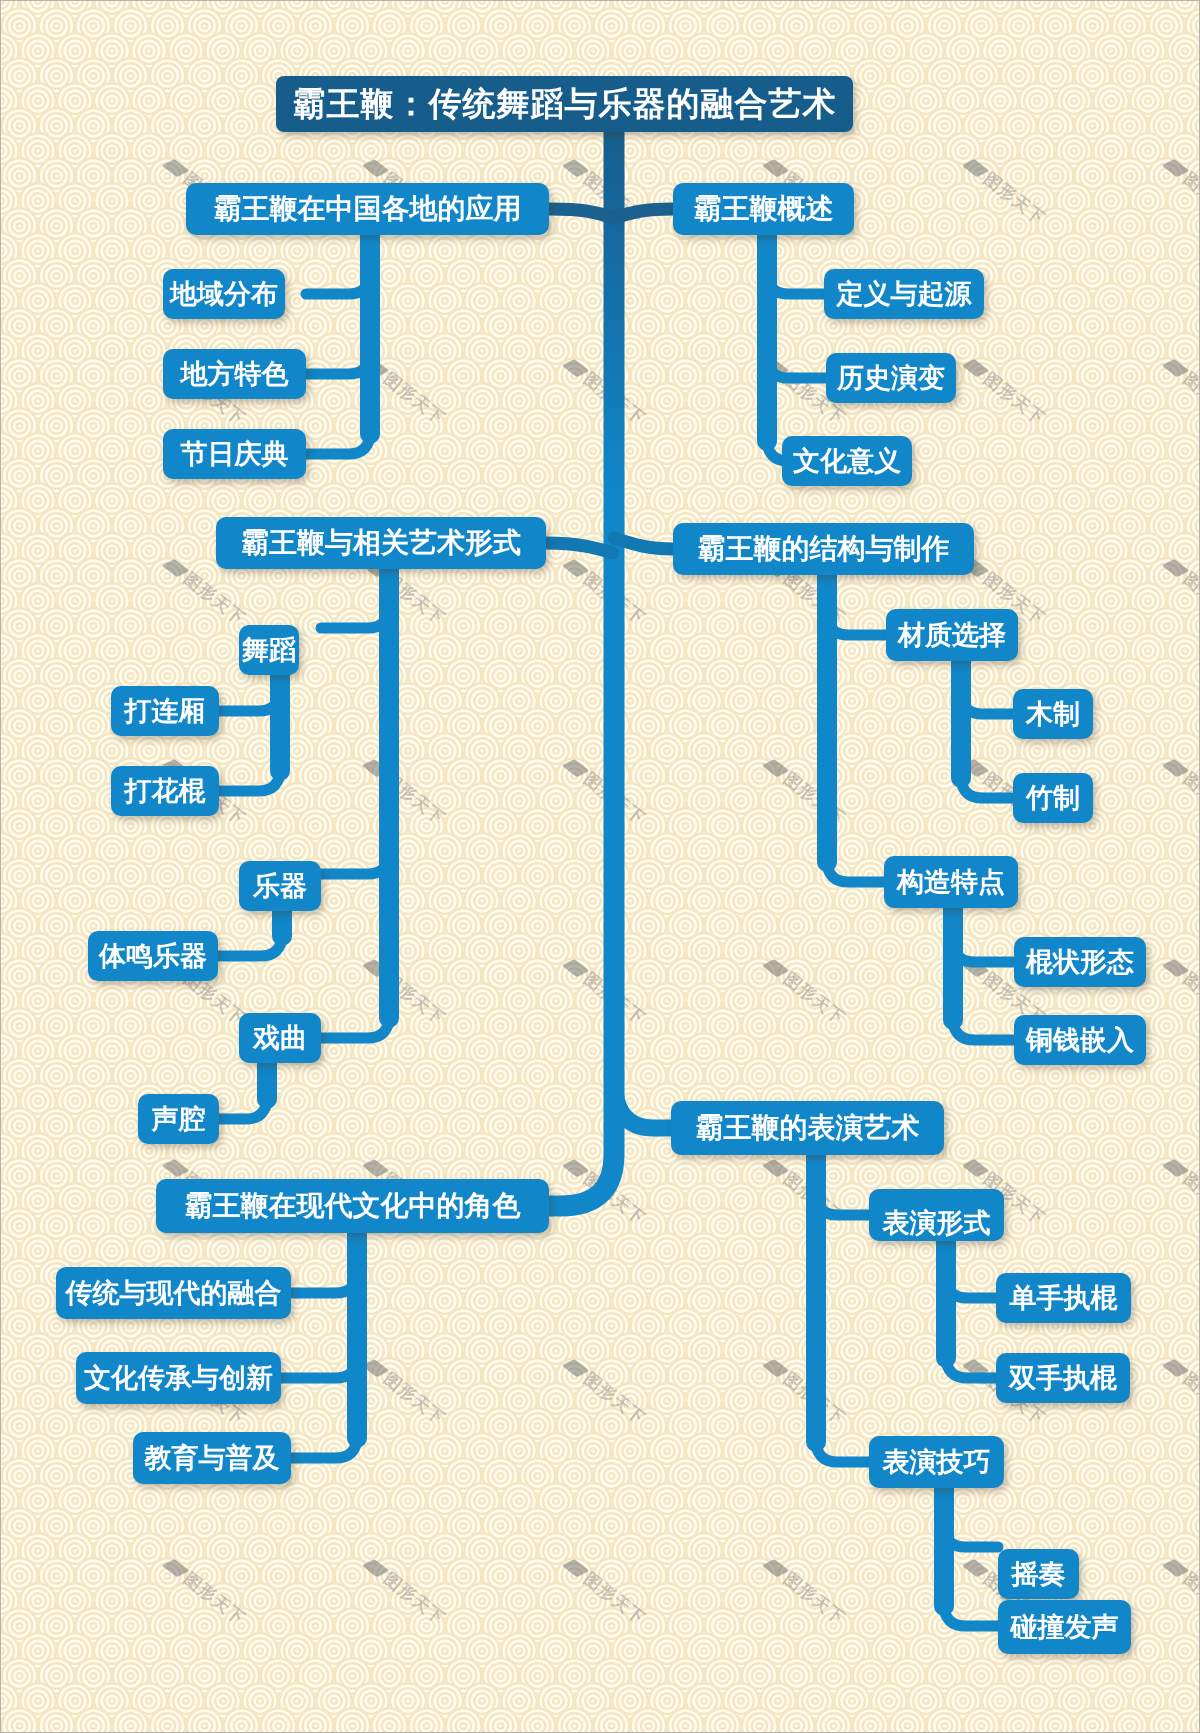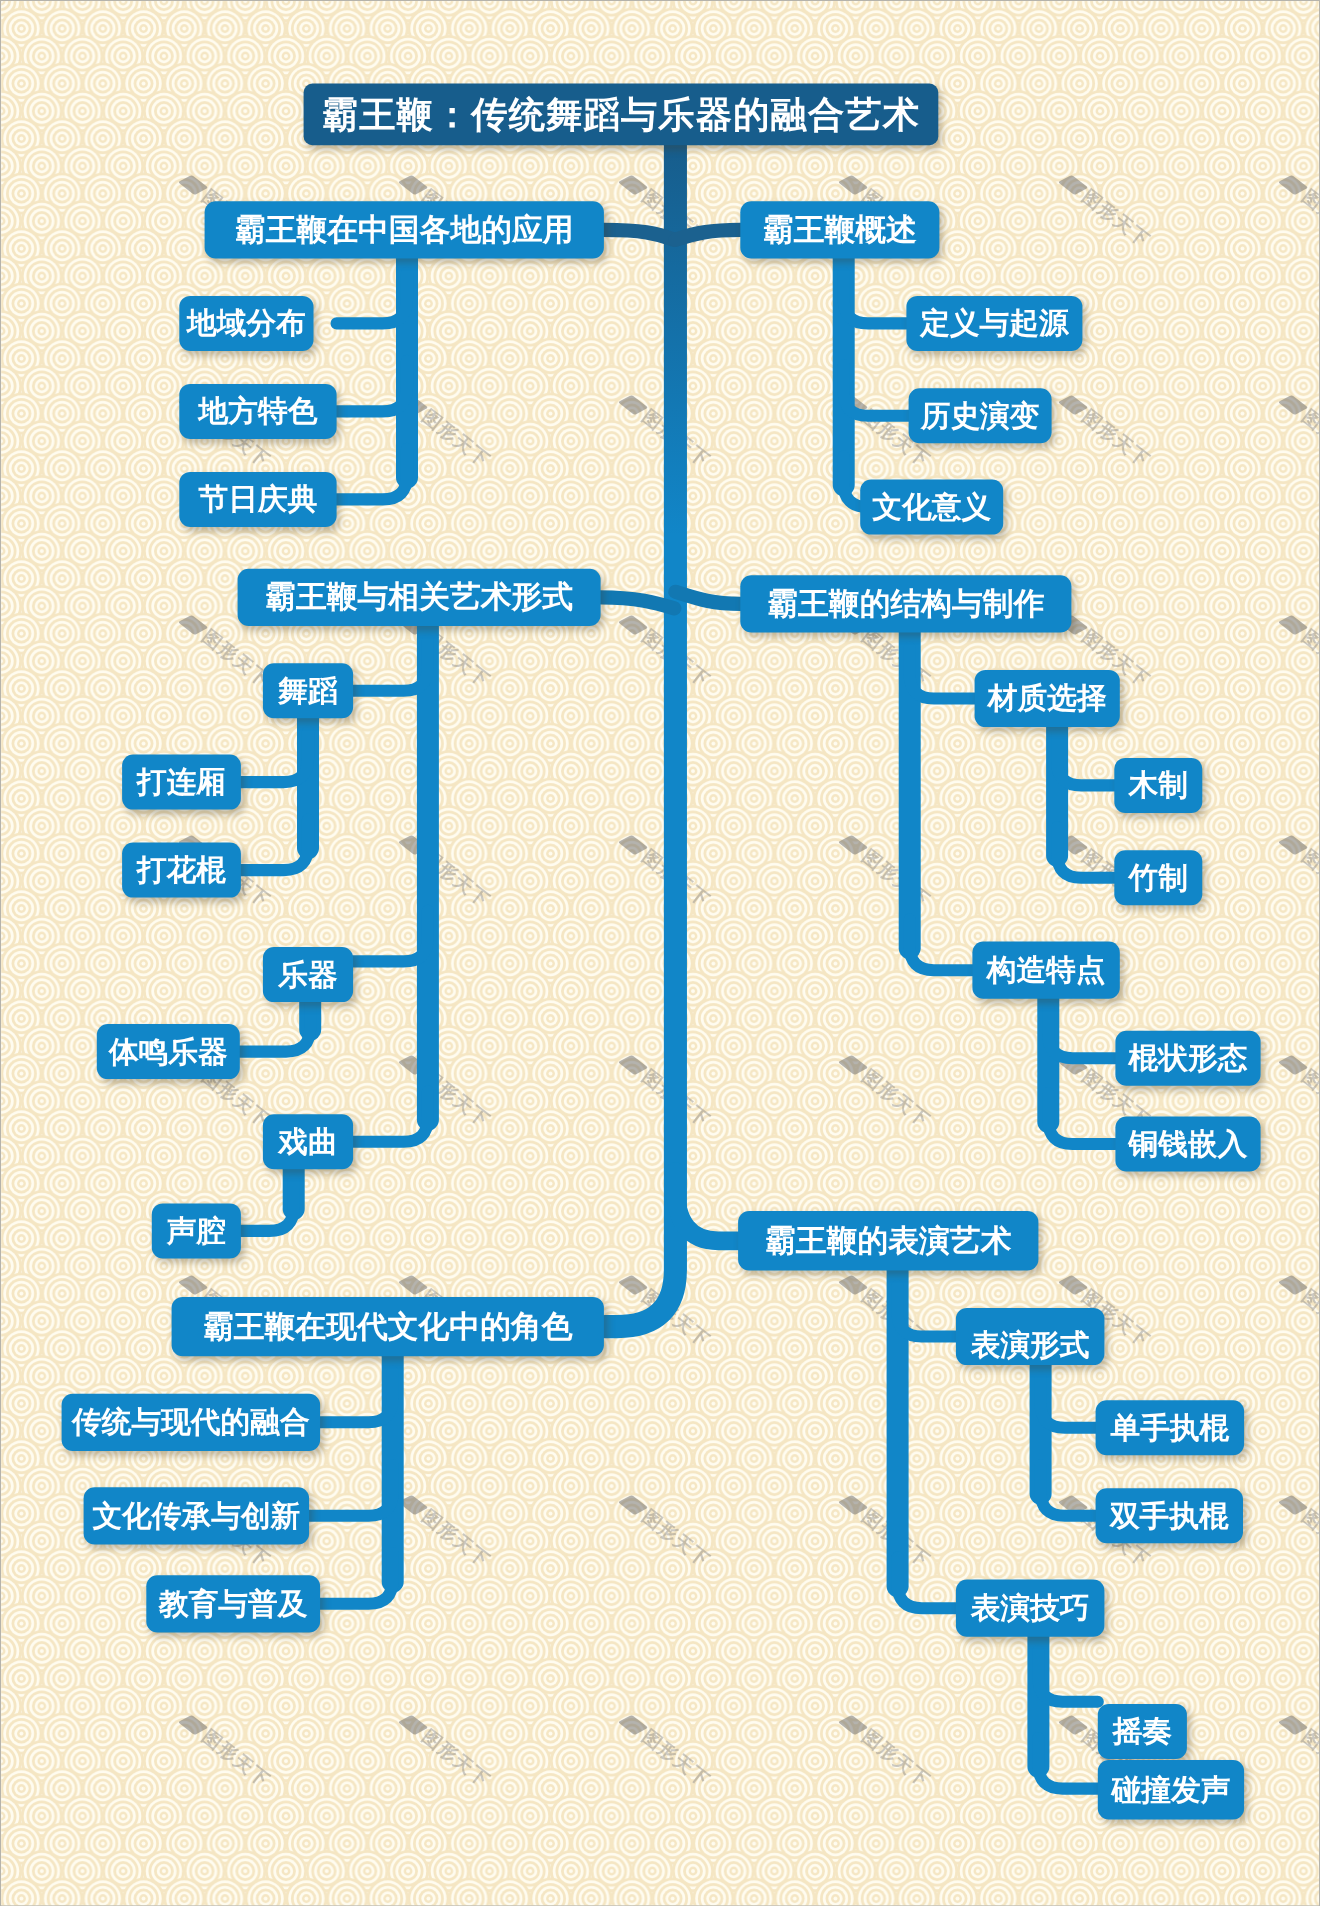--- a/index.html
+++ b/index.html
@@ -326,21 +326,21 @@
       </div>
       <div class="node child" style="left: 825px; top: 352px; width: 130px; height: 50px;">
         <span>历史演变</span>
       </div>
       <div class="node child" style="left: 781px; top: 435px; width: 130px; height: 50px;">
         <span>文化意义</span>
       </div>
       <div class="node branch" style="left: 215px; top: 516px; width: 330px; height: 52px;">
         <span>霸王鞭与相关艺术形式</span>
       </div>
-      <div class="node child" style="left: 238px; top: 602px; width: 82px; height: 50px;">
+      <div class="node child" style="left: 238px; top: 624px; width: 60px; height: 50px;">
         <span>舞蹈</span>
       </div>
       <div class="node child" style="left: 110px; top: 685px; width: 108px; height: 50px;">
         <span>打连厢</span>
       </div>
       <div class="node child" style="left: 110px; top: 765px; width: 108px; height: 50px;">
         <span>打花棍</span>
       </div>
       <div class="node child" style="left: 238px; top: 860px; width: 82px; height: 50px;">
         <span>乐器</span>

